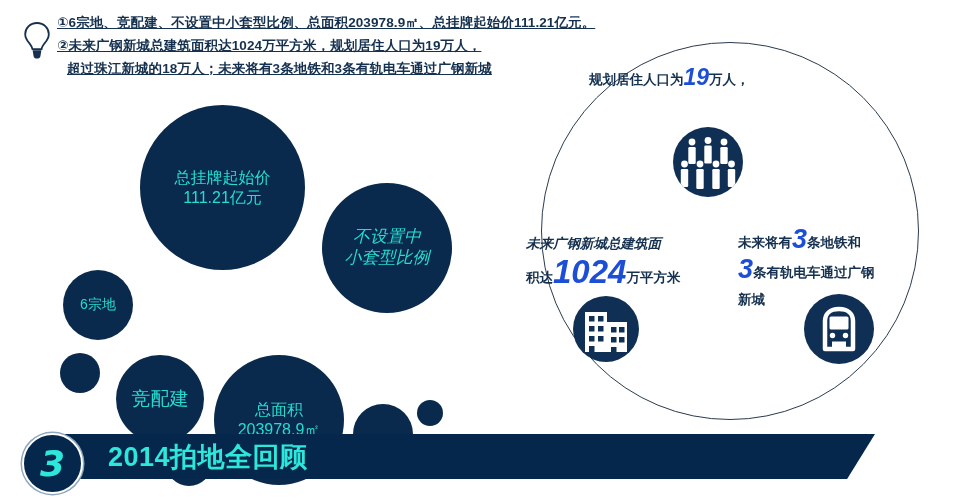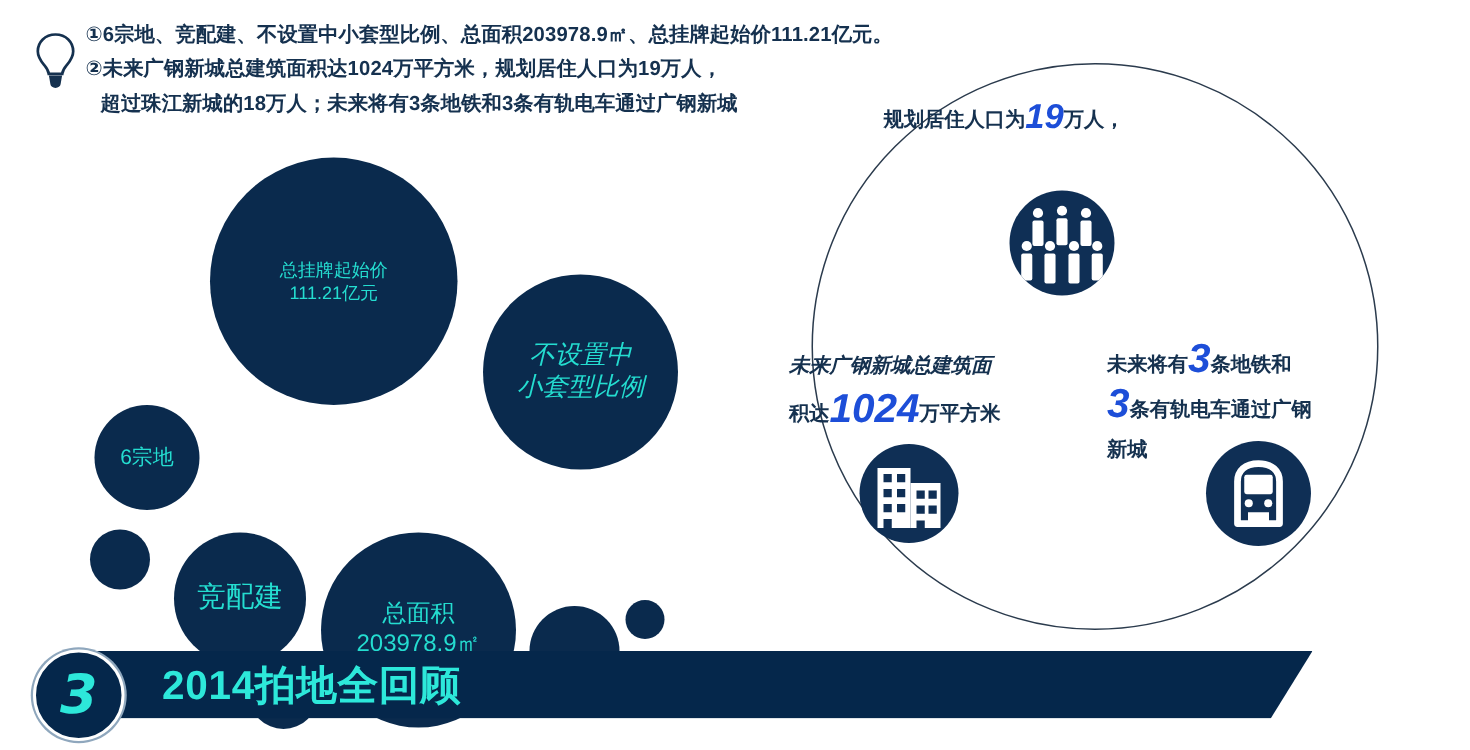--- a/index.html
+++ b/index.html
@@ -25,20 +25,21 @@
   }
   #bulb-icon {
     position: absolute;
     left: 22px; top: 20px;
     width: 30px; height: 42px;
   }
   #note-lines {
     position: absolute;
     left: 57px; top: 11px;
     width: 600px;
+    text-decoration: underline;
   }
   .note-line {
     font-size: 13.5px;
     line-height: 23px;
     letter-spacing: 0.1px;
     color: #15314f;
     white-space: nowrap;
     font-weight: 700;
   }
   .note-line.indent { padding-left: 10px; }
@@ -153,21 +154,21 @@
   </div>
   <div id="note-lines">
     <div class="note-line">①6宗地、竞配建、不设置中小套型比例、总面积203978.9㎡、总挂牌起始价111.21亿元。</div>
     <div class="note-line">②未来广钢新城总建筑面积达1024万平方米，规划居住人口为19万人，</div>
     <div class="note-line indent">超过珠江新城的18万人；未来将有3条地铁和3条有轨电车通过广钢新城</div>
   </div>
 </div>
 
 <div id="bubble-cluster">
     <div class="bubble" style="left: 140px; top: 10px; width: 165px; height: 165px;">
-      <span class="blabel" style="font-size: 12px;">总挂牌起始价
+      <span class="blabel" style="font-size: 16px;">总挂牌起始价
 111.21亿元</span>
     </div>
     <div class="bubble" style="left: 322px; top: 88px; width: 130px; height: 130px;">
       <span class="blabel" style="font-size: 17px; font-style: italic;">不设置中
 小套型比例</span>
     </div>
     <div class="bubble" style="left: 63px; top: 175px; width: 70px; height: 70px;">
       <span class="blabel" style="font-size: 14px;">6宗地</span>
     </div>
     <div class="bubble" style="left: 116px; top: 260px; width: 88px; height: 88px;">
@@ -207,21 +208,21 @@
         <circle cx="58.5" cy="37" r="3.4"></circle>
           <rect x="54.8" y="42" width="7.4" height="18" rx="1.3"></rect>
       </g>
     </svg>
   </div>
 
   <div class="rc-text" style="left:-16px; top:187px;font-style:italic;">
     <span>未来广钢新城总建筑面</span>
   </div>
   <div class="rc-text" style="left:-16px; top:215px;">
-    <span>积达</span><span class="num" style="font-size:27px;text-align:center;">1024</span><span>万平方米</span>
+    <span>积达</span><span class="num" style="font-size:33px;text-align:center;">1024</span><span>万平方米</span>
   </div>
 
   <div class="icon-disc" style="left:31px; top:253px; width:66px; height:66px; overflow:hidden;">
     <svg width="66" height="66" viewBox="0 0 66 66">
       <g fill="#ffffff">
         <rect x="12" y="16" width="22" height="40"></rect>
         <rect x="34" y="26" width="20" height="30"></rect>
       </g>
       <g fill="#0f2f55">
         <rect x="16" y="20" width="5.5" height="5.5"></rect>

